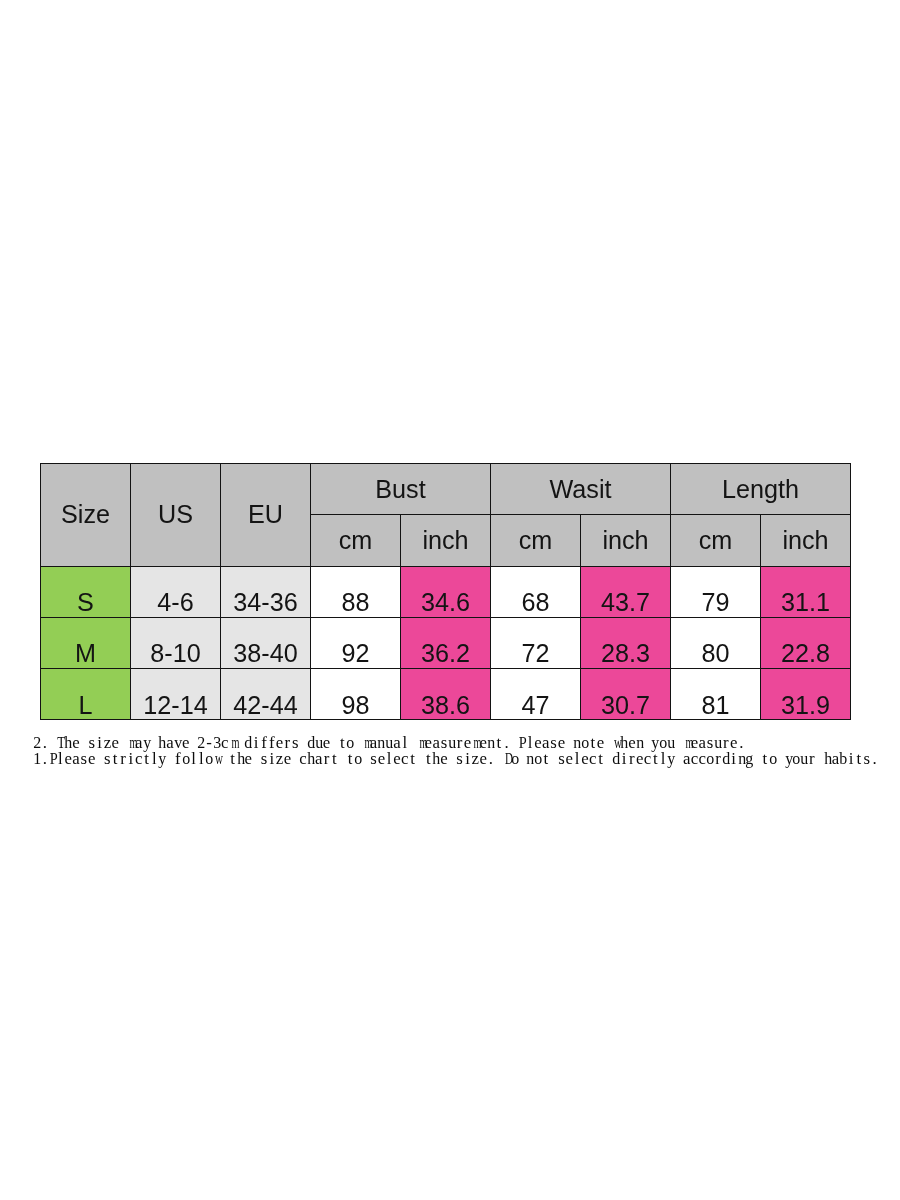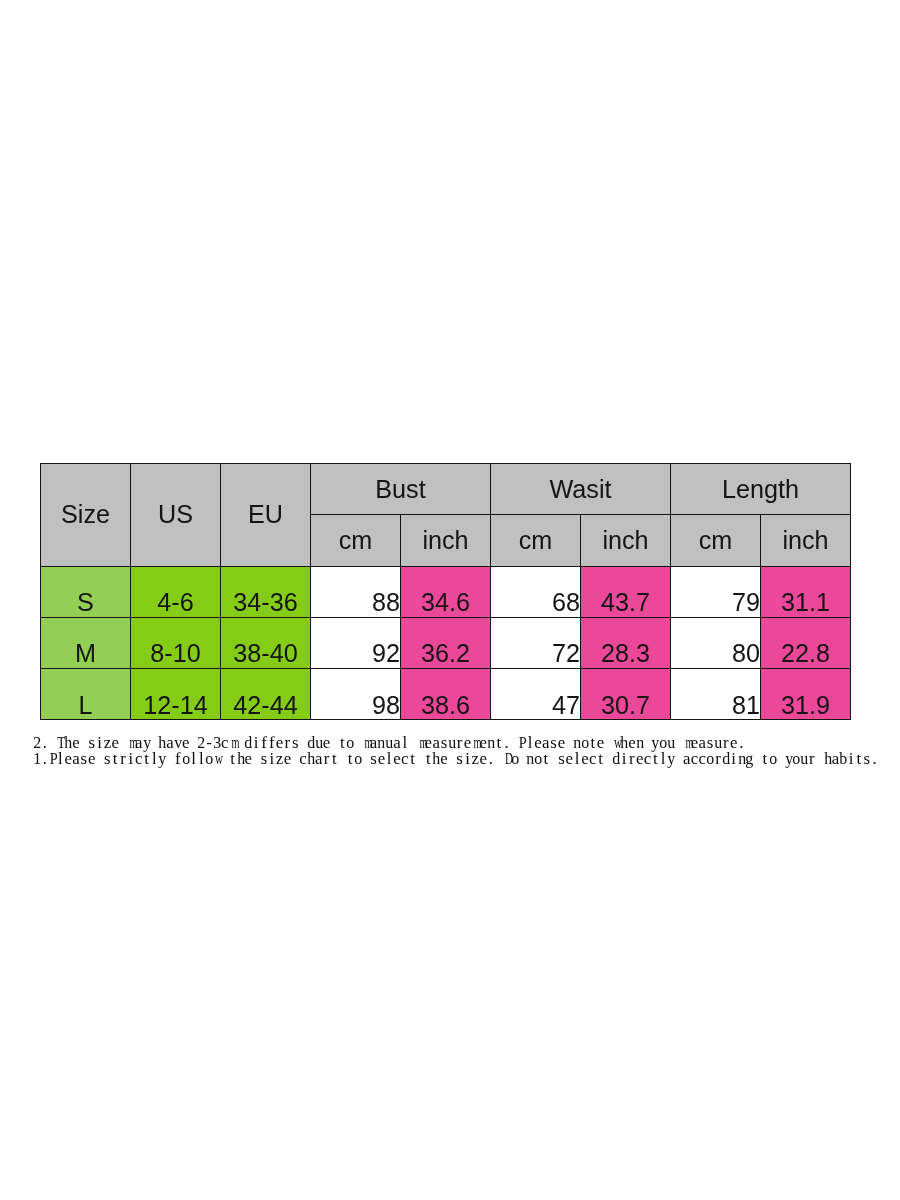--- a/index.html
+++ b/index.html
@@ -49,22 +49,22 @@
   #size-chart .h-span { height: 49.9px; }
   #size-chart .h-sub  { height: 49.9px; }
   #size-chart .h-tall { height: 101.5px; }
   #size-chart tr.body-row td { height: 50.2px; position: relative; }
   #size-chart tr.body-row td > span {
     position: relative;
     top: 11px;
     display: inline-block;
   }
   #size-chart td.c-size  { background: #93ce55; }
-  #size-chart td.c-usa   { background: #84cc16; text-decoration: underline; }
-  #size-chart td.c-white { background: #ffffff; text-align: right; }
+  #size-chart td.c-usa   { background: #e5e5e5; text-decoration: underline; }
+  #size-chart td.c-white { background: #ffffff; }
   #size-chart td.c-cyan  { background: #ec4899; }
 
   
   .note {
     position: absolute;
     left: 33.4px;
     font-family: "Liberation Serif", serif;
     font-size: 16.8px;
     color: #0d0d0d;
     white-space: pre;

